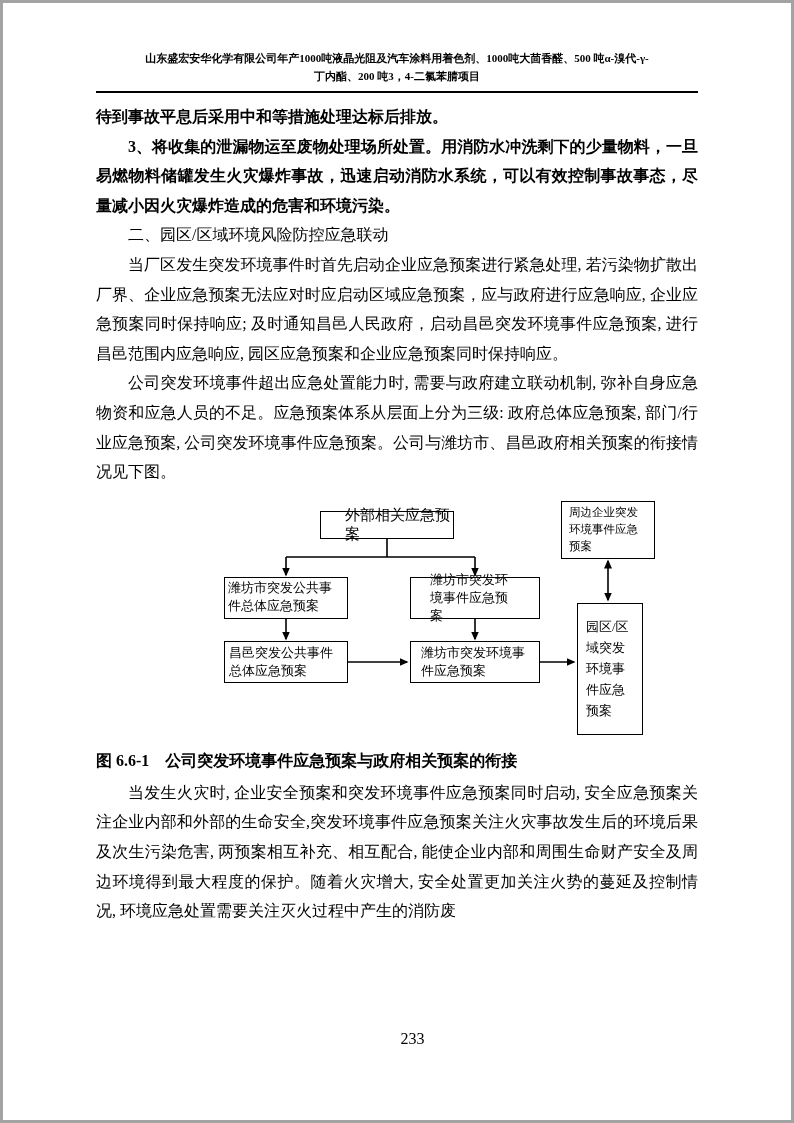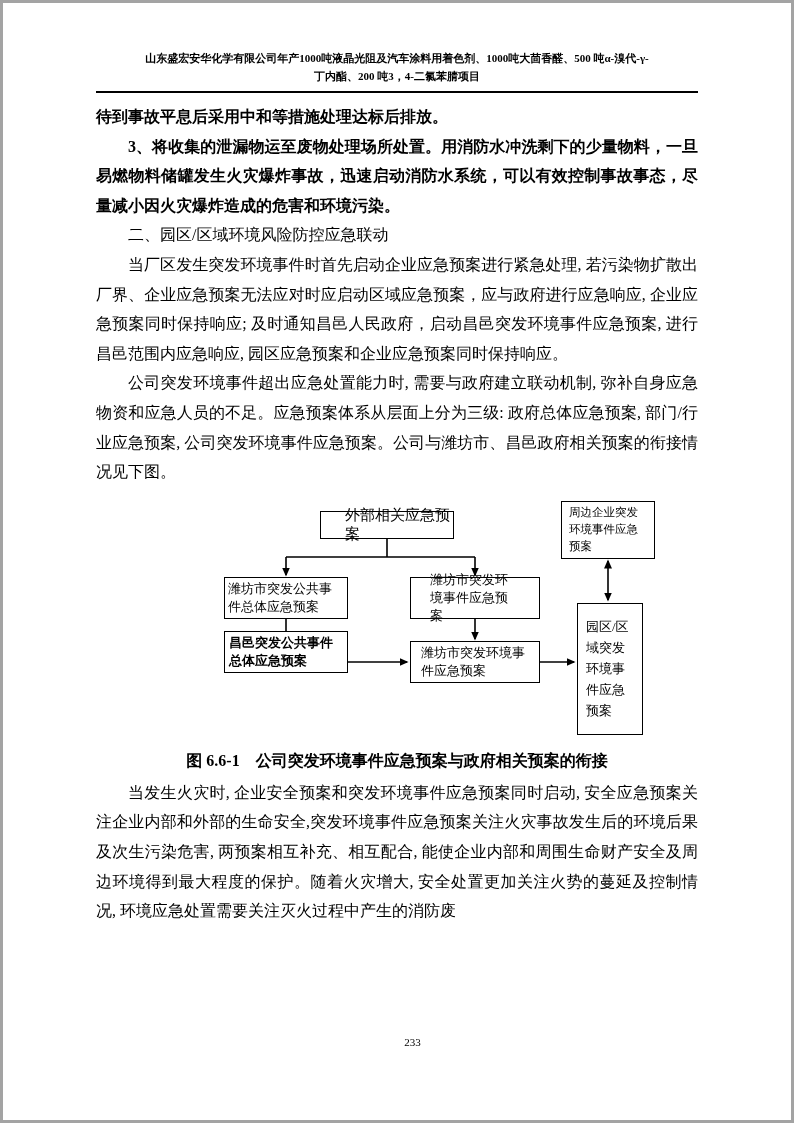--- a/index.html
+++ b/index.html
@@ -39,40 +39,39 @@
     position: absolute;
     border: 1.5px solid #000;
     background: #fff;
     display: flex;
     align-items: center;
     justify-content: center;
     text-align: left;
   }
   .fbox-external { left: 224px; top: 12px; width: 134px; height: 28px; font-size: 15px; padding-left: 24px; }
   .fbox-neighbor { left: 465px; top: 2px;  width: 94px;  height: 58px; font-size: 11.5px; line-height: 17px; padding: 2px 7px; }
-  .fbox-wf-public { left: 128px; top: 78px;  width: 124px; height: 42px; font-size: 13px; line-height: 18px; padding: 2px 3px; }
+  .fbox-wf-public { left: 128px; top: 78px;  width: 124px; height: 42px; font-size: 13px; line-height: 18px; padding: 2px 3px; font-family: Liberation Mono, monospace; }
   .fbox-wf-env    { left: 314px; top: 78px;  width: 130px; height: 42px; font-size: 13px; line-height: 18px; padding: 2px 19px; }
-  .fbox-cy-public { left: 128px; top: 132px; width: 124px; height: 42px; font-size: 13px; line-height: 18px; padding: 16px 4px; font-weight: bold; }
+  .fbox-cy-public { left: 128px; top: 142px; width: 124px; height: 42px; font-size: 13px; line-height: 18px; padding: 16px 4px; }
   .fbox-cy-env    { left: 314px; top: 142px; width: 130px; height: 42px; font-size: 13px; line-height: 18px; padding: 2px 10px; }
   .fbox-park      { left: 481px; top: 104px; width: 66px;  height: 132px; font-size: 13px; line-height: 21px; padding: 18px 8px; }
 
   .caption {
-    text-align: center;
     font-size: 16px;
     font-weight: bold;
     line-height: 30px;
     margin-top: 2px;
   }
   .after-figure { margin-top: 2px; }
   .page-number {
     position: absolute;
     left: 0; right: 0;
     bottom: 72px;
     text-align: center;
-    font-size: 11px;
+    font-size: 16px;
     margin-left: 31px;
   }
 </style>
 </head>
 <body>
 
 <div class="page">
   <div class="content">
 
     <div class="doc-header">

